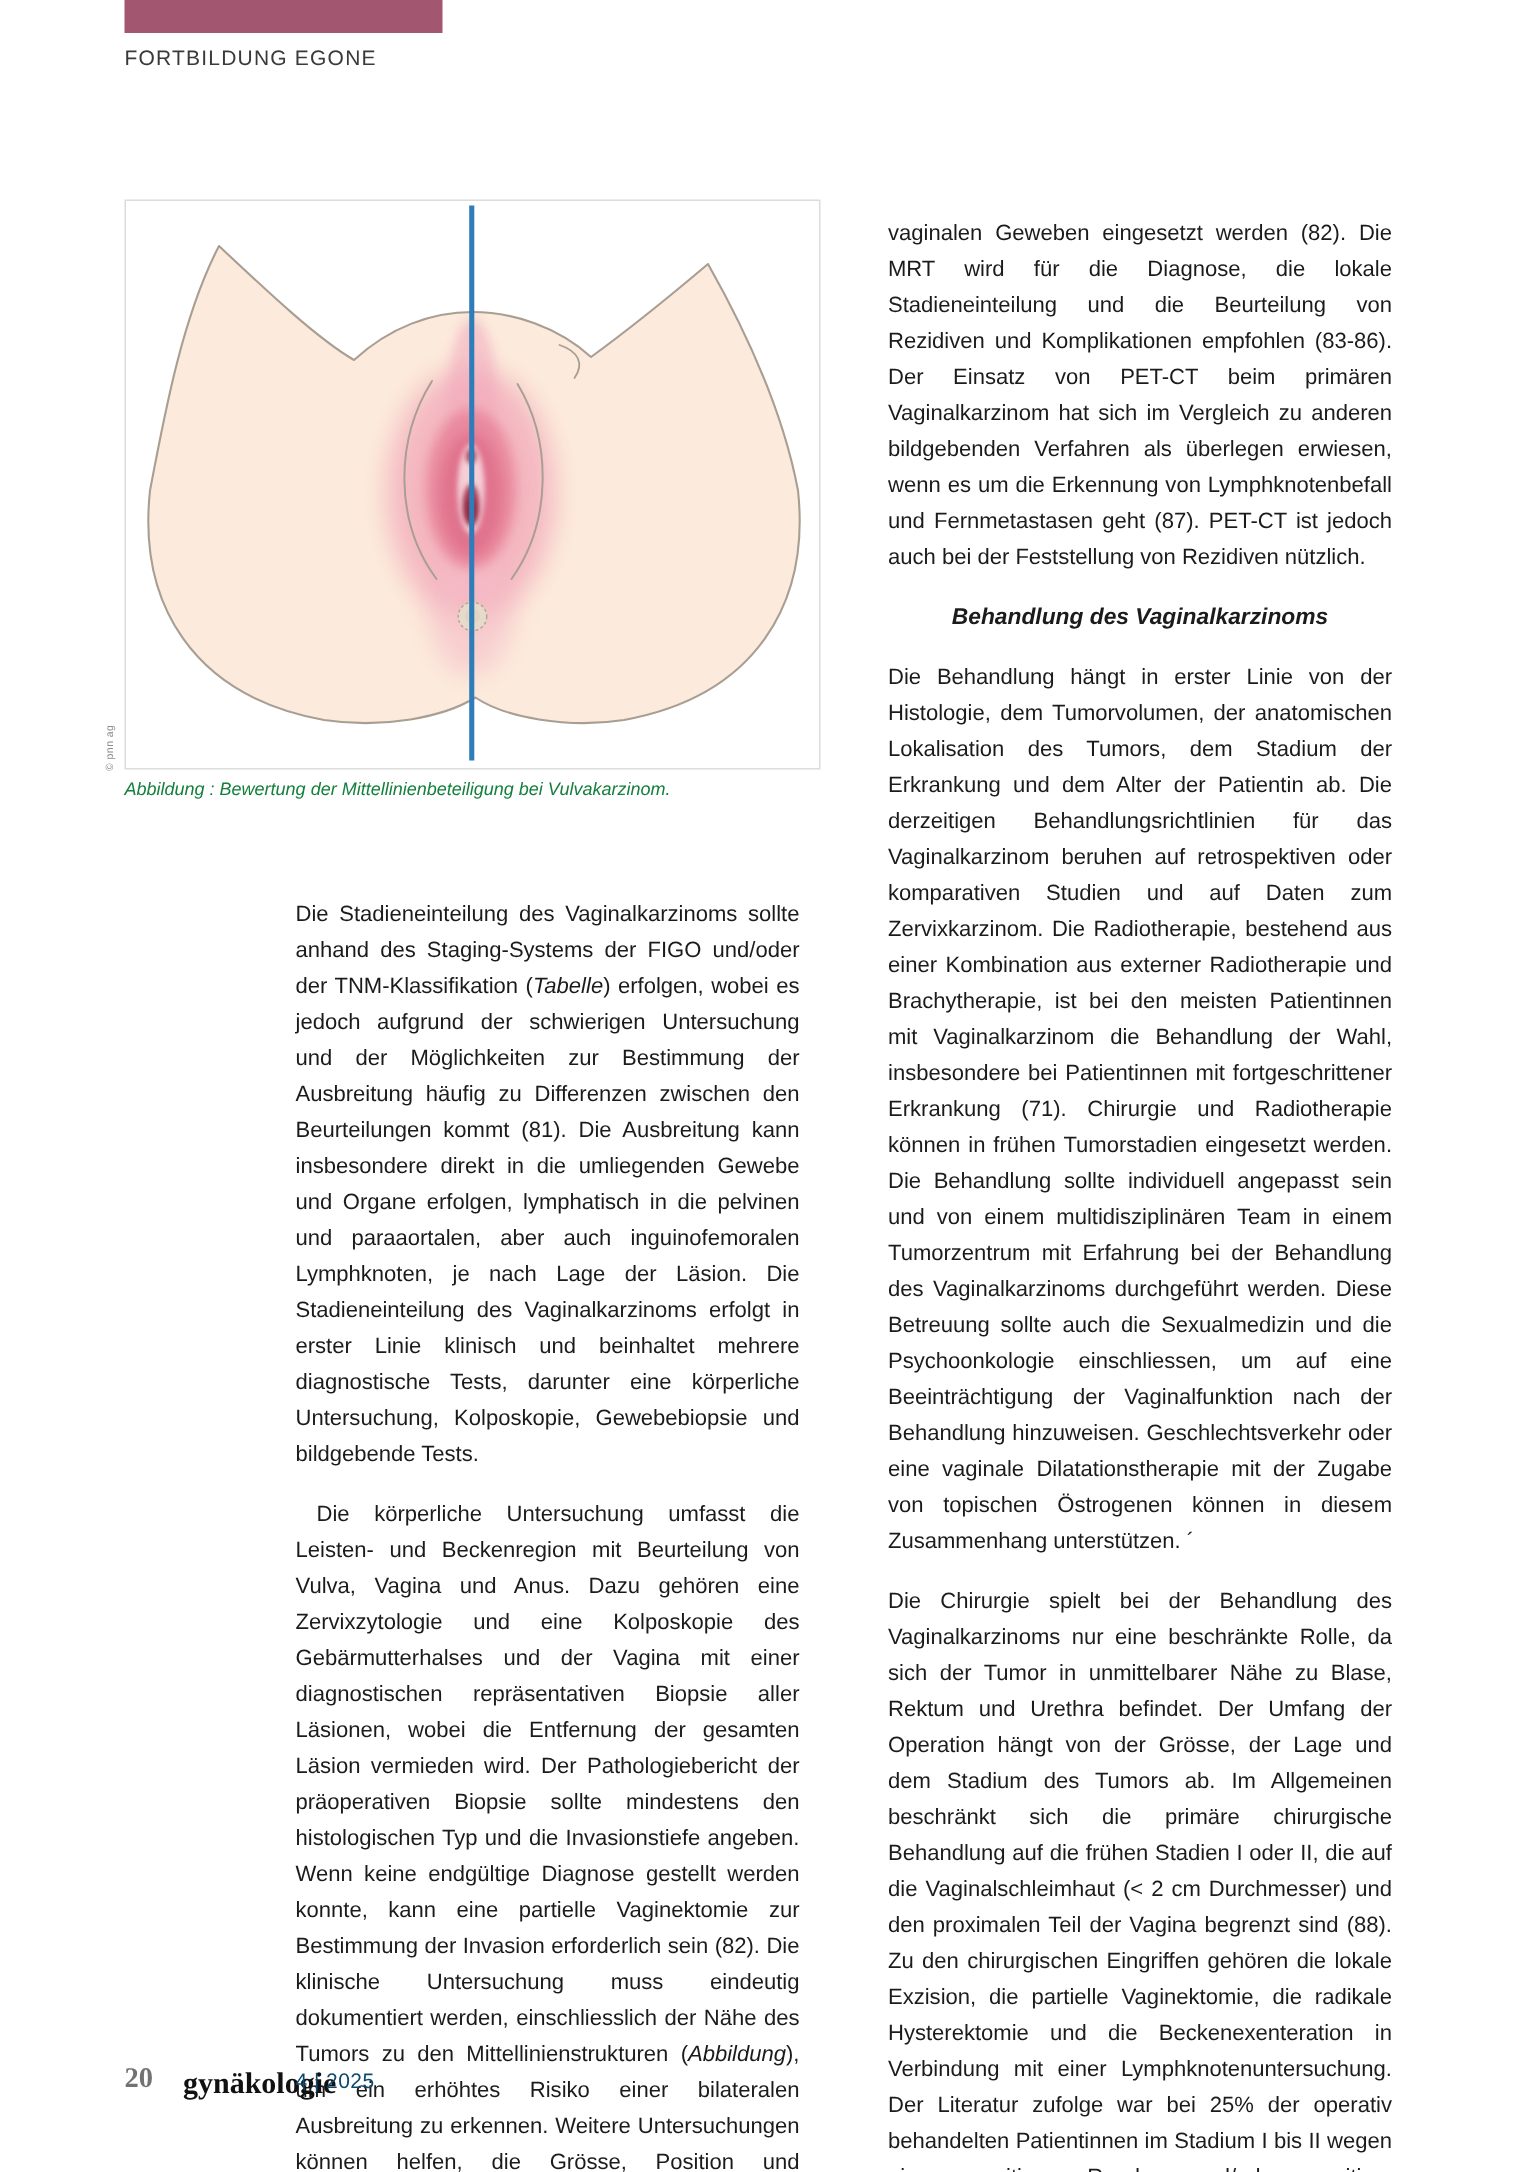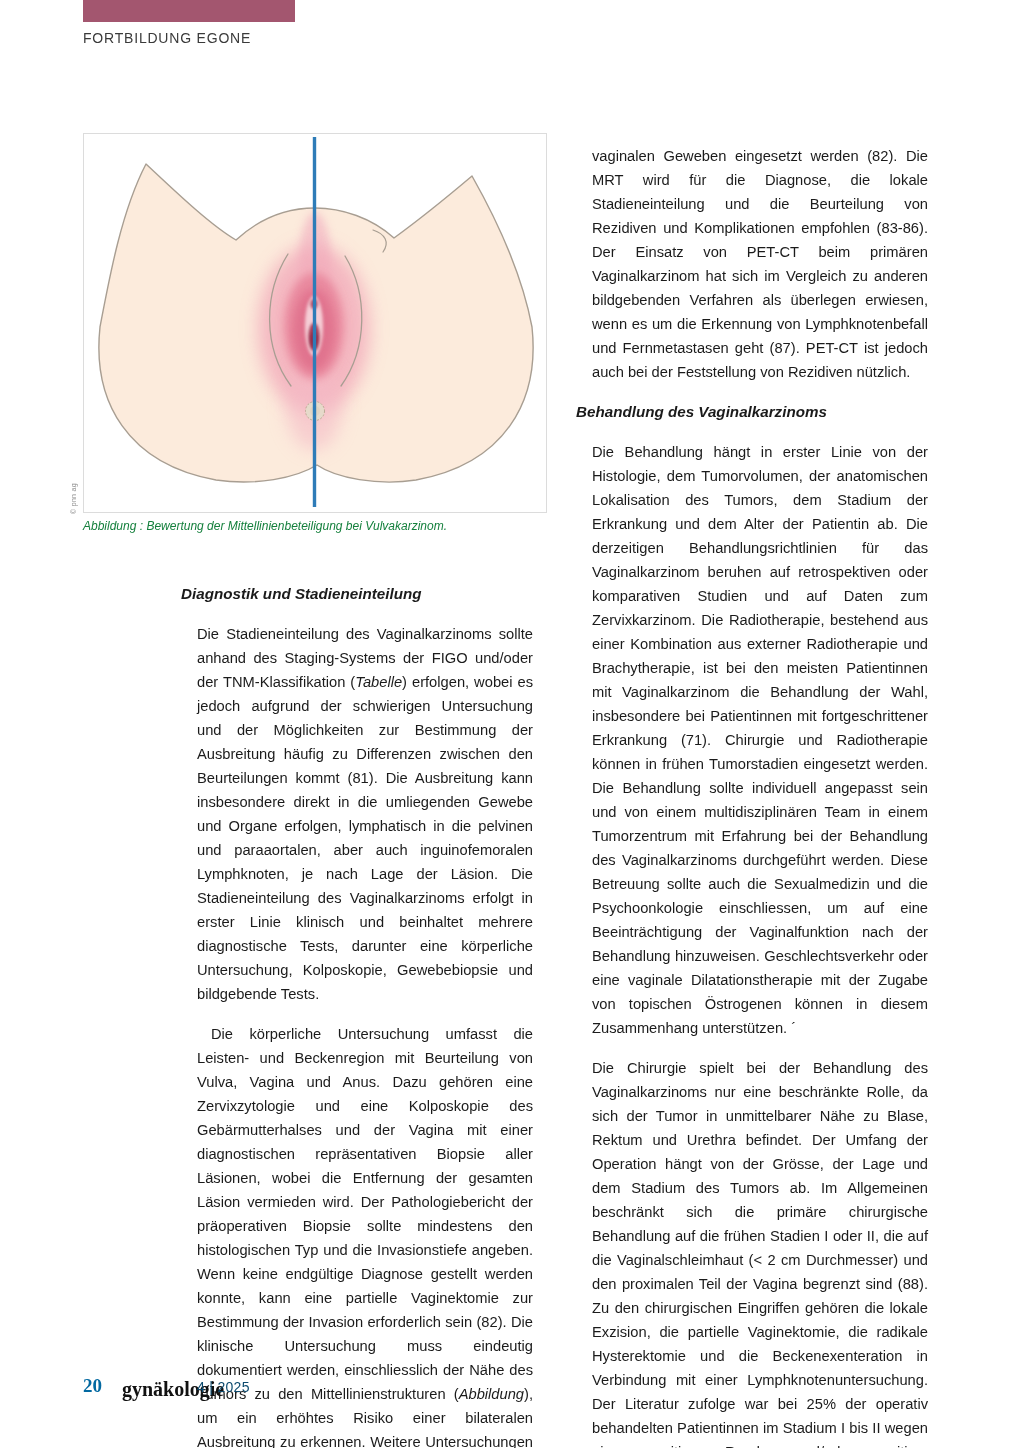--- a/index.html
+++ b/index.html
@@ -26,27 +26,27 @@
     font-family:Liberation Sans, sans-serif;font-style:italic;font-size:12px;color:#15803d;
   }
   .col{position:absolute;width:368px;text-align:justify;font-size:14.7px;line-height:24px;}
   .col-left{left:181px;top:582px;}
   .col-right{left:576px;top:128px;}
   .col p{margin:16px;}
   .col p em{font-style:italic;}
   .col .indent{text-indent:14px;}
   .sec-title{
     font-weight:bold;font-style:italic;font-size:15.2px;line-height:24px;margin:0;
-    text-align:left;
+    text-align:center;
   }
   .sec-gap{margin-top:13px;}
   .footer{position:absolute;left:0;top:1372px;width:1024px;height:40px;}
   .footer .pageno{
     position:absolute;left:83px;top:3px;font-family:"Liberation Serif",serif;
-    font-weight:bold;font-size:19px;color:#0369a1;
+    font-weight:bold;font-size:19px;color:#737373;
   }
   .footer .journal{
     position:absolute;left:122px;top:6px;font-family:"Liberation Serif",serif;
     font-weight:bold;font-size:20px;color:#111;
   }
   .footer .issue{
     position:absolute;left:197px;top:7px;font-size:14px;color:#0c4a6e;letter-spacing:.3px;
   }
 </style>
 </head>
@@ -99,21 +99,20 @@
 
     <line x1="230.5" y1="3" x2="230.5" y2="373" stroke="#2e7cb8" stroke-width="3.4"></line>
   </svg>
 </div>
 
 <div class="figure-credit">© pnn ag</div>
 
 <div class="figure-caption">Abbildung : Bewertung der Mittellinienbeteiligung bei Vulvakarzinom.</div>
 
 <div class="col col-left">
-  <h3 class="sec-title">Diagnostik und Stadieneinteilung</h3>
   <p><span>Die Stadieneinteilung des Vaginalkarzinoms sollte anhand des Staging-Systems der FIGO und/oder der TNM-Klassifikation (</span><em>Tabelle</em><span>) erfolgen, wobei es jedoch aufgrund der schwierigen Untersuchung und der Möglichkeiten zur Bestimmung der Ausbreitung häufig zu Differenzen zwischen den Beurteilungen kommt (81). Die Ausbreitung kann insbesondere direkt in die umliegenden Gewebe und Organe erfolgen, lymphatisch in die pelvinen und paraaortalen, aber auch inguinofemoralen Lymphknoten, je nach Lage der Läsion. Die Stadieneinteilung des Vaginalkarzinoms erfolgt in erster Linie klinisch und beinhaltet mehrere diagnostische Tests, darunter eine körperliche Untersuchung, Kolposkopie, Gewebebiopsie und bildgebende Tests.</span></p>
   <p class="indent"><span>Die körperliche Untersuchung umfasst die Leisten- und Beckenregion mit Beurteilung von Vulva, Vagina und Anus. Dazu gehören eine Zervixzytologie und eine Kolposkopie des Gebärmutterhalses und der Vagina mit einer diagnostischen repräsentativen Biopsie aller Läsionen, wobei die Entfernung der gesamten Läsion vermieden wird. Der Pathologiebericht der präoperativen Biopsie sollte mindestens den histologischen Typ und die Invasionstiefe angeben. Wenn keine endgültige Diagnose gestellt werden konnte, kann eine partielle Vaginektomie zur Bestimmung der Invasion erforderlich sein (82). Die klinische Untersuchung muss eindeutig dokumentiert werden, einschliesslich der Nähe des Tumors zu den Mittellinienstrukturen (</span><em>Abbildung</em><span>), um ein erhöhtes Risiko einer bilateralen Ausbreitung zu erkennen. Weitere Untersuchungen können helfen, die Grösse, Position und Ausbreitung des Tumors zu bestimmen. Diese Tests können Blutuntersuchungen mit biochemischem Profil, Leberprofil und HIV-Test, Zystoskopie, Proktoskopie und bildgebende Untersuchungen umfassen. Tomografische Untersuchungen, insbesondere die MRT, können zur Beurteilung von tiefen Infiltrationsstellen in Blase, Urethra oder para-</span></p>
 </div>
 
 <div class="col col-right">
   <p>vaginalen Geweben eingesetzt werden (82). Die MRT wird für die Diagnose, die lokale Stadieneinteilung und die Beurteilung von Rezidiven und Komplikationen empfohlen (83-86). Der Einsatz von PET-CT beim primären Vaginalkarzinom hat sich im Vergleich zu anderen bildgebenden Verfahren als überlegen erwiesen, wenn es um die Erkennung von Lymphknotenbefall und Fernmetastasen geht (87). PET-CT ist jedoch auch bei der Feststellung von Rezidiven nützlich.</p>
 
   <h3 class="sec-title sec-gap">Behandlung des Vaginalkarzinoms</h3>
   <p>Die Behandlung hängt in erster Linie von der Histologie, dem Tumorvolumen, der anatomischen Lokalisation des Tumors, dem Stadium der Erkrankung und dem Alter der Patientin ab. Die derzeitigen Behandlungsrichtlinien für das Vaginalkarzinom beruhen auf retrospektiven oder komparativen Studien und auf Daten zum Zervixkarzinom. Die Radiotherapie, bestehend aus einer Kombination aus externer Radiotherapie und Brachytherapie, ist bei den meisten Patientinnen mit Vaginalkarzinom die Behandlung der Wahl, insbesondere bei Patientinnen mit fortgeschrittener Erkrankung (71). Chirurgie und Radiotherapie können in frühen Tumorstadien eingesetzt werden. Die Behandlung sollte individuell angepasst sein und von einem multidisziplinären Team in einem Tumorzentrum mit Erfahrung bei der Behandlung des Vaginalkarzinoms durchgeführt werden. Diese Betreuung sollte auch die Sexualmedizin und die Psychoonkologie einschliessen, um auf eine Beeinträchtigung der Vaginalfunktion nach der Behandlung hinzuweisen. Geschlechtsverkehr oder eine vaginale Dilatationstherapie mit der Zugabe von topischen Östrogenen können in diesem Zusammenhang unterstützen. ´</p>
 

